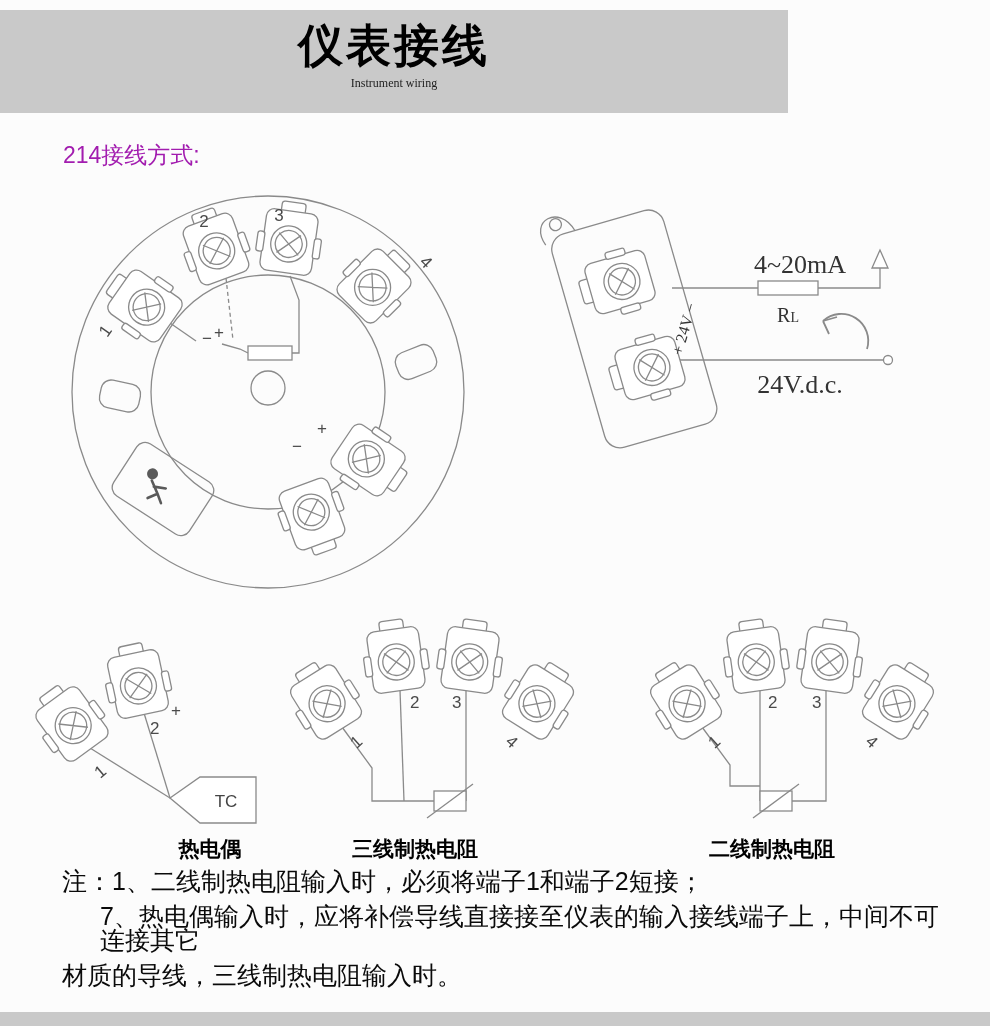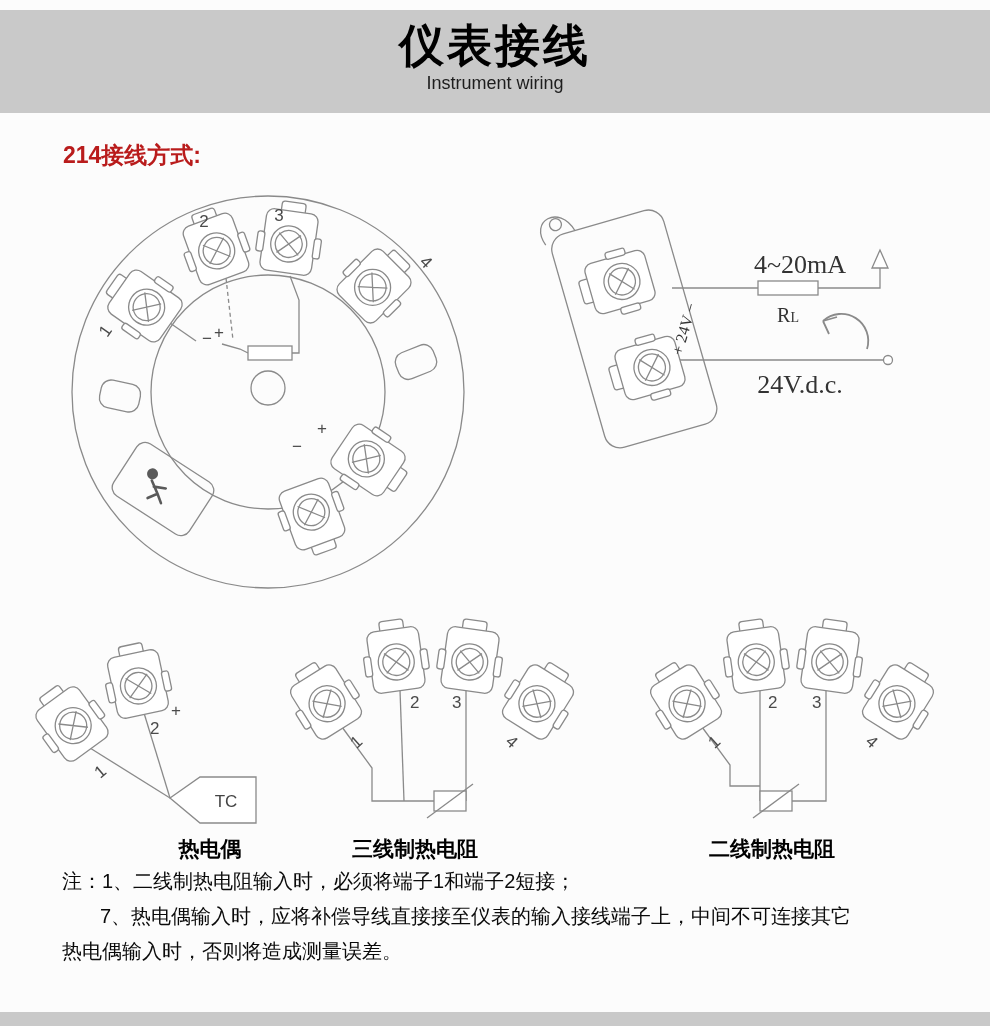--- a/index.html
+++ b/index.html
@@ -2,40 +2,40 @@
 <html><head>
 <meta charset="utf-8">
 <style>
   html,body{margin:0;padding:0;background:#ffffff;}
   .page{
     position:relative;width:990px;height:1026px;margin:0 auto;
     background:#fcfcfc;overflow:hidden;
     font-family:"Liberation Sans","DejaVu Sans",sans-serif;color:#000;
   }
   .banner{
-    position:absolute;left:0;top:10px;width:990px;height:103px;
+    position:absolute;left:0;top:10px;width:788px;height:103px;
     background:#c9c9c9;text-align:center;
   }
   .banner h1{
     margin:0;padding-top:10px;font-size:45px;font-weight:700;
     letter-spacing:3px;color:#000;line-height:52px;
   }
-  .banner .subtitle{font-size:18px;color:#1d1d1d;line-height:22px;}
+  .banner .subtitle{font-size:12px;color:#1d1d1d;line-height:22px;font-family:Liberation Serif, serif;}
   .section-heading{
     position:absolute;left:63px;top:140px;
-    font-size:23px;font-weight:700;color:#b91c1c;
+    font-size:23px;font-weight:400;color:#a21caf;
   }
   svg.art{position:absolute;left:0;top:0;}
   svg text{font-family:"Liberation Sans","DejaVu Sans",sans-serif;}
   svg text.serif, svg tspan.serif{font-family:"Liberation Serif","DejaVu Serif",serif;fill:#333;}
   svg text.num{fill:#4a4a4a;font-size:17px;}
   svg text.caption{font-size:21px;font-weight:600;fill:#000;}
   .notes{position:absolute;left:62px;top:869px;width:882px;}
   .notes p{
-    margin:0 0 11px 0;font-size:20px;line-height:24px;
+    margin:0 0 11px 0;font-size:25px;line-height:24px;
     font-weight:500;color:#0a0a0a;
   }
   .notes p.indent{padding-left:38px;}
   .bottom-bar{
     position:absolute;left:0;bottom:0;width:990px;height:14px;background:#c9c9c9;
   }
 </style>
 </head>
 <body>
 
@@ -184,17 +184,17 @@
       <text class="num" x="768" y="708">2</text>
       <text class="num" x="812" y="708">3</text>
       <text class="num" transform="translate(868,746) rotate(42)" text-anchor="middle">4</text>
       <text class="caption" x="772" y="856" text-anchor="middle">二线制热电阻</text>
     </g>
   </svg>
 
   <div class="notes">
     <p>注：1、二线制热电阻输入时，必须将端子1和端子2短接；</p>
     <p class="indent">7、热电偶输入时，应将补偿导线直接接至仪表的输入接线端子上，中间不可连接其它</p>
-    <p>热电偶输入时，否则将造成测量误差。</p>
+    <p>材质的导线，三线制热电阻输入时。</p>
   </div>
 
   <footer class="bottom-bar"></footer>
 </div>
 
 </body></html>

